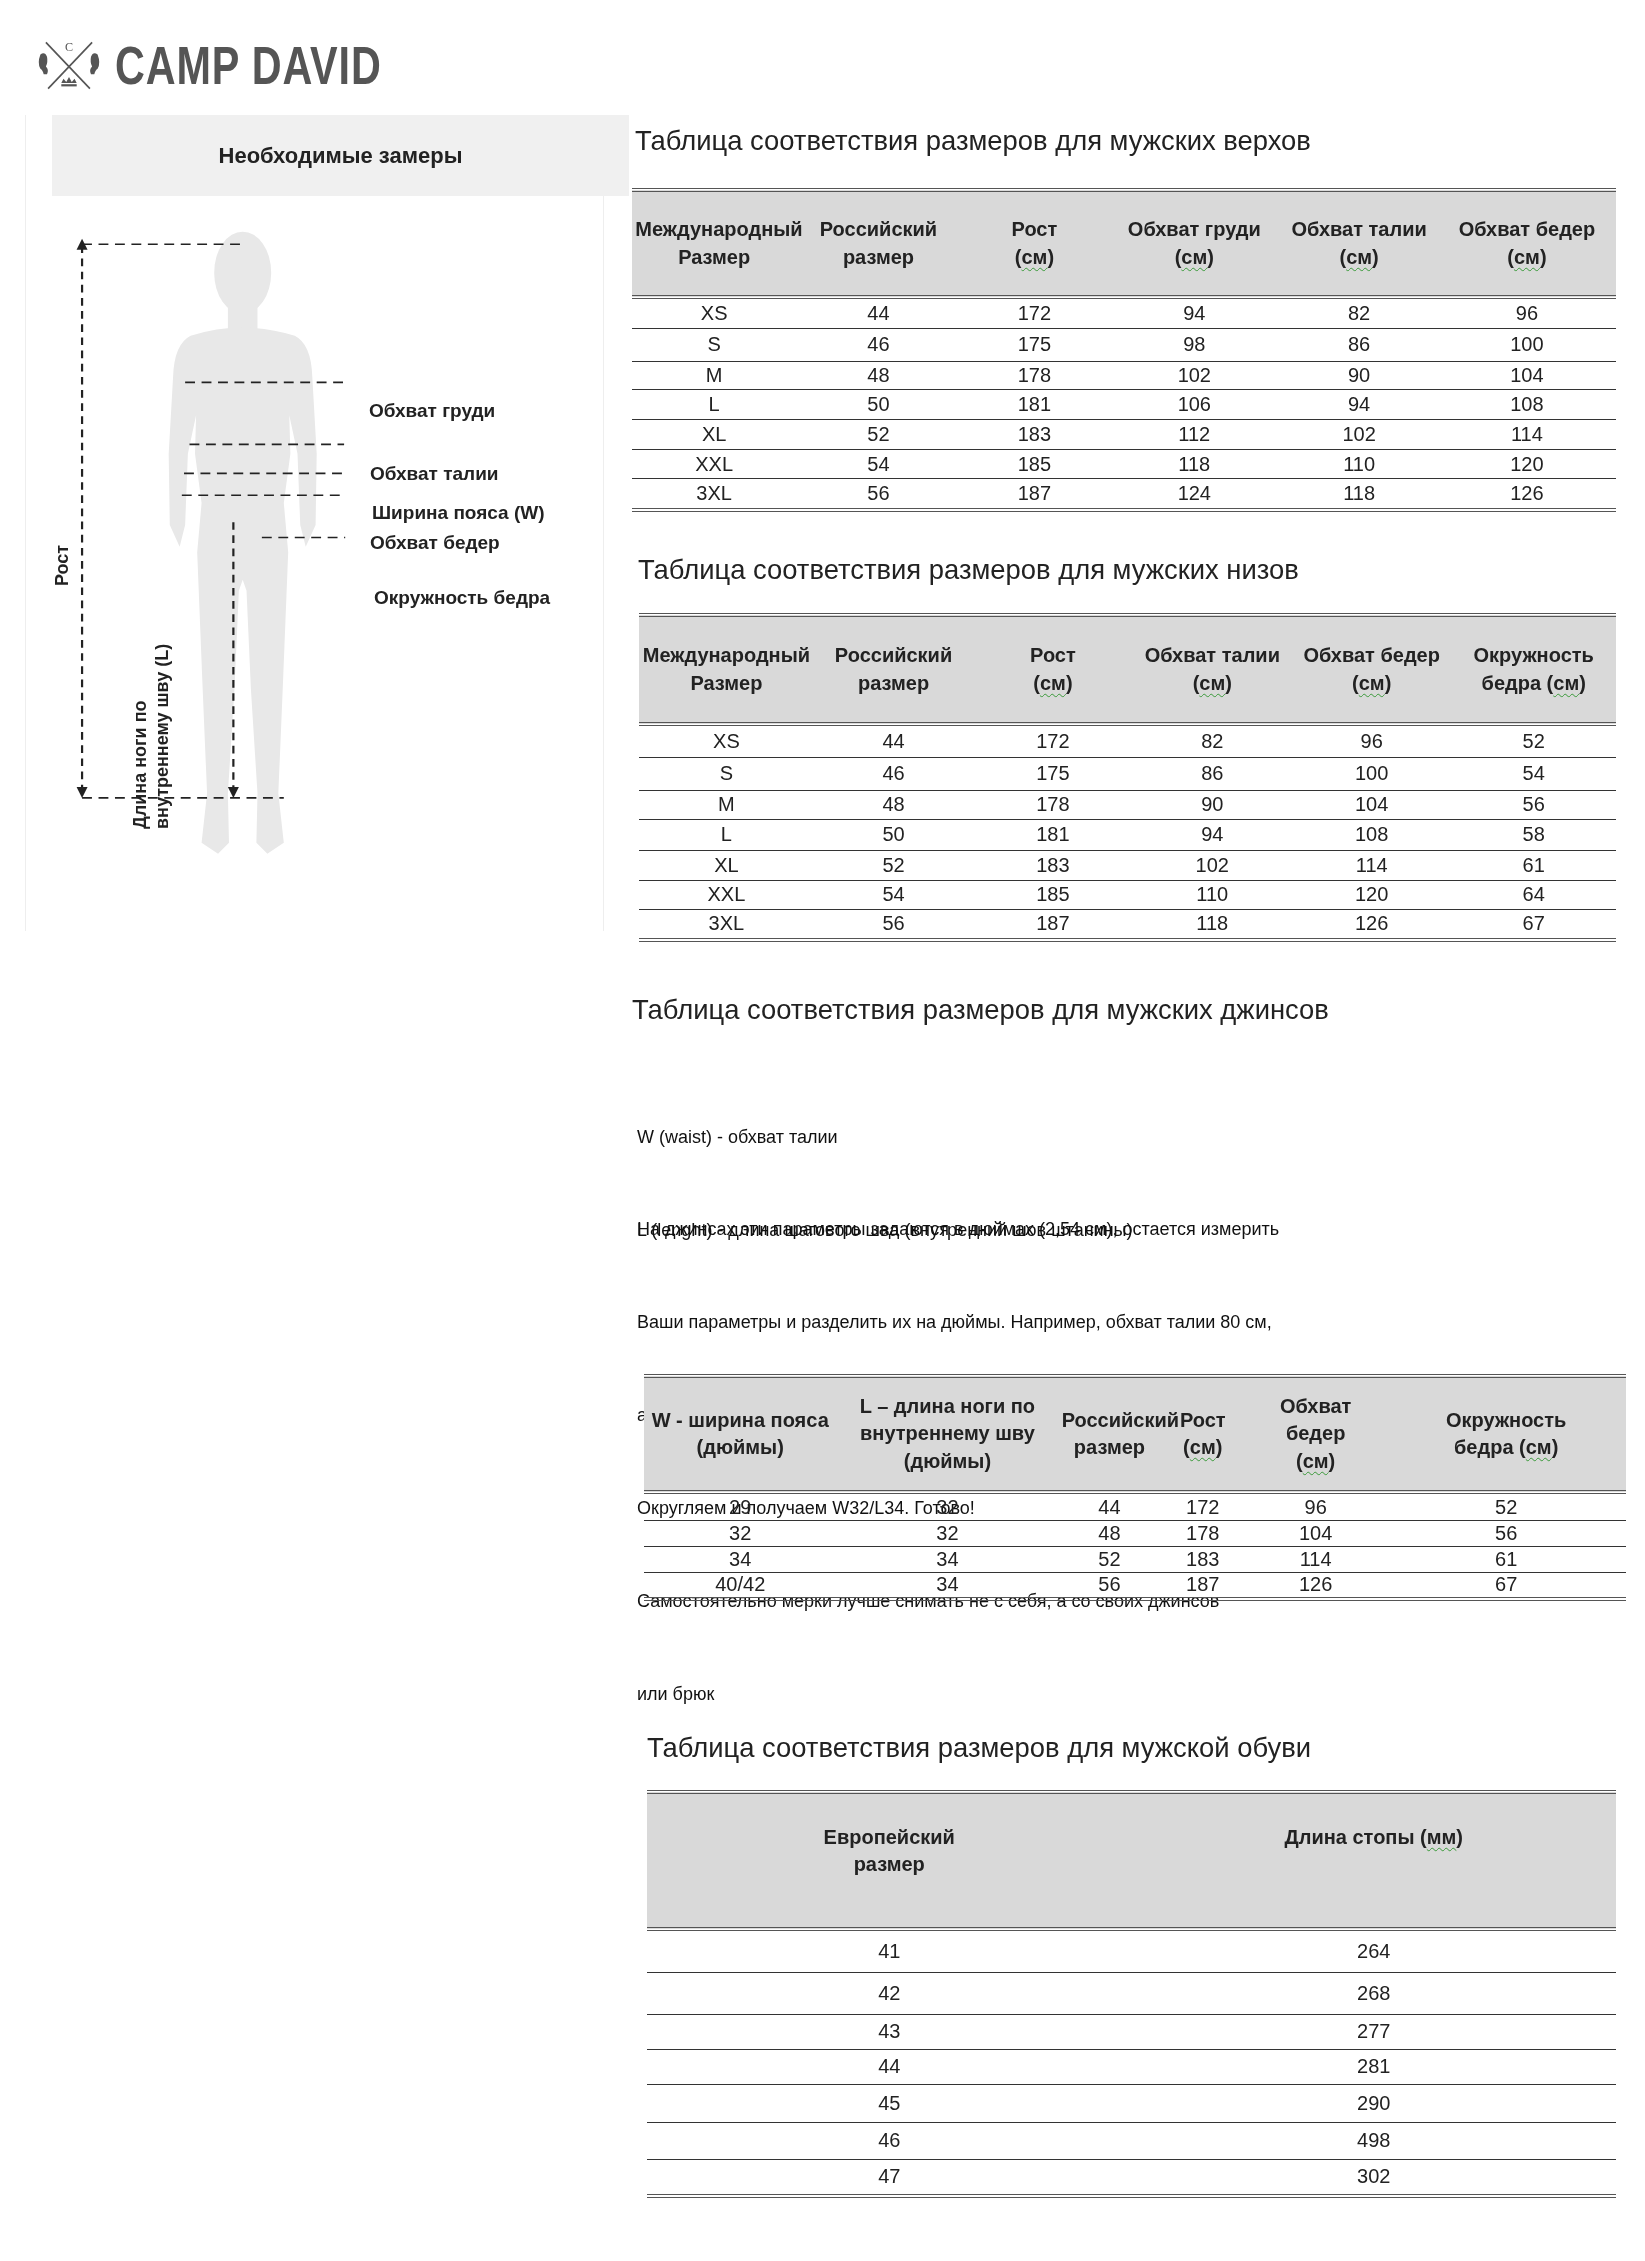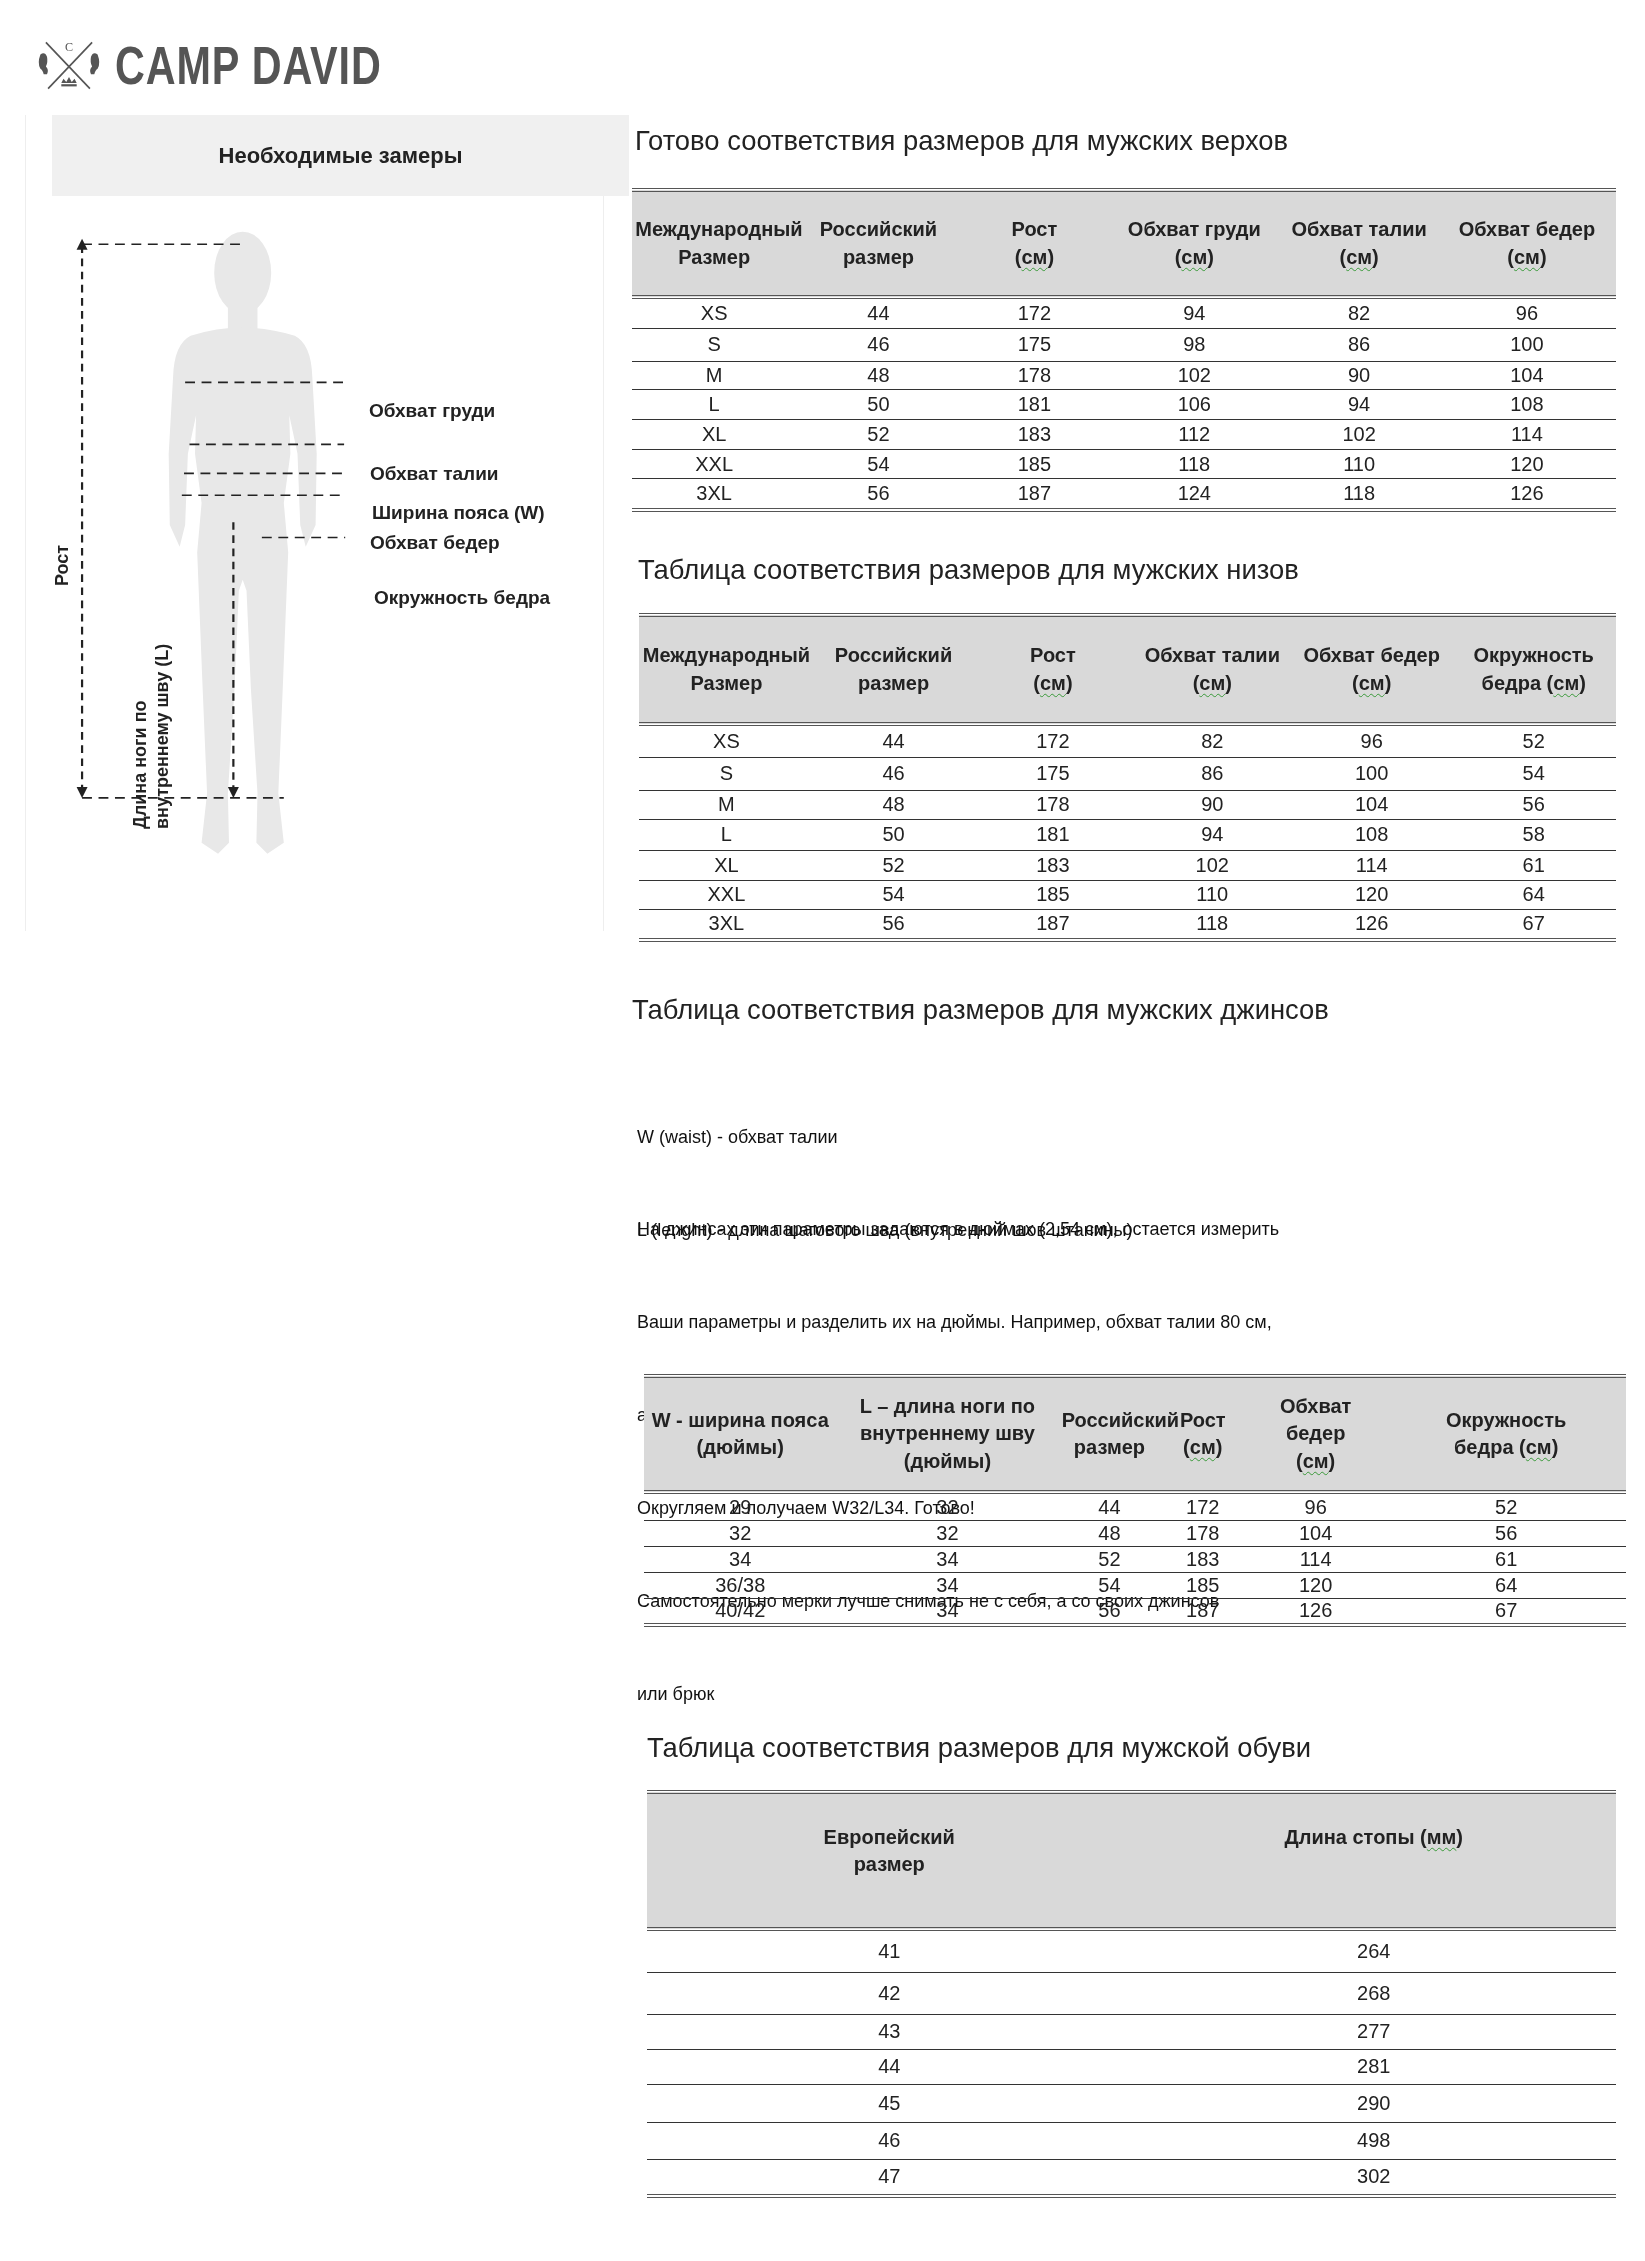--- a/index.html
+++ b/index.html
@@ -90,21 +90,21 @@
   <span class="m-label" style="left:343px;top:285px;">Обхват груди</span>
   <span class="m-label" style="left:344px;top:348px;">Обхват талии</span>
   <span class="m-label" style="left:346px;top:387px;">Ширина пояса (W)</span>
   <span class="m-label" style="left:344px;top:417px;">Обхват бедер</span>
   <span class="m-label" style="left:348px;top:472px;">Окружность бедра</span>
   <span class="v-label" style="left:26px;top:471px;">Рост</span>
   <span class="v-label" style="left:104px;top:714px;">Длина ноги по</span>
   <span class="v-label" style="left:126px;top:714px;">внутреннему шву (L)</span>
 </div>
 
-<div class="sec-title" style="left:635px;top:125px;">Готово соответствия размеров для мужских верхов</div>
+<div class="sec-title" style="left:635px;top:125px;">Таблица соответствия размеров для мужских верхов</div>
 <table class="tbl" id="tbl-tops" style="left:632px;top:188px;width:984px;">
   <colgroup>
       <col style="width:16.7%">
       <col style="width:16.7%">
       <col style="width:15%">
       <col style="width:17.5%">
       <col style="width:16%">
       <col style="width:18.1%">
     </colgroup>
   <thead>
@@ -308,28 +308,20 @@
       </tr>
       <tr style="height: 26px;">
         <td>34</td>
         <td>34</td>
         <td>52</td>
         <td>183</td>
         <td>114</td>
         <td>61</td>
       </tr>
       <tr style="height: 26px;">
-        <td>36/38</td>
-        <td>34</td>
-        <td>54</td>
-        <td>185</td>
-        <td>120</td>
-        <td>64</td>
-      </tr>
-      <tr style="height: 26px;">
         <td>40/42</td>
         <td>34</td>
         <td>56</td>
         <td>187</td>
         <td>126</td>
         <td>67</td>
       </tr>
     </tbody>
 </table>
 

